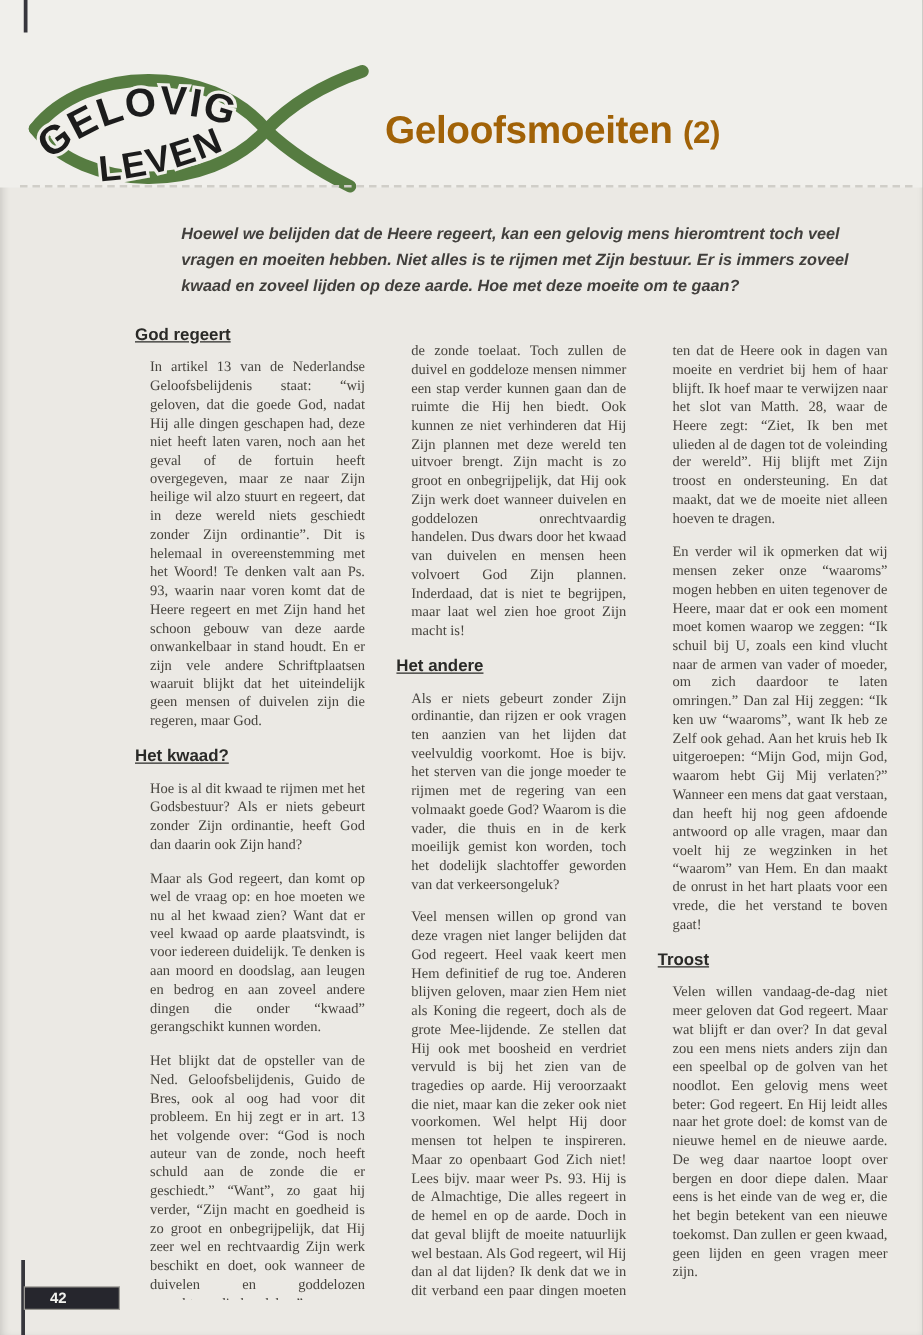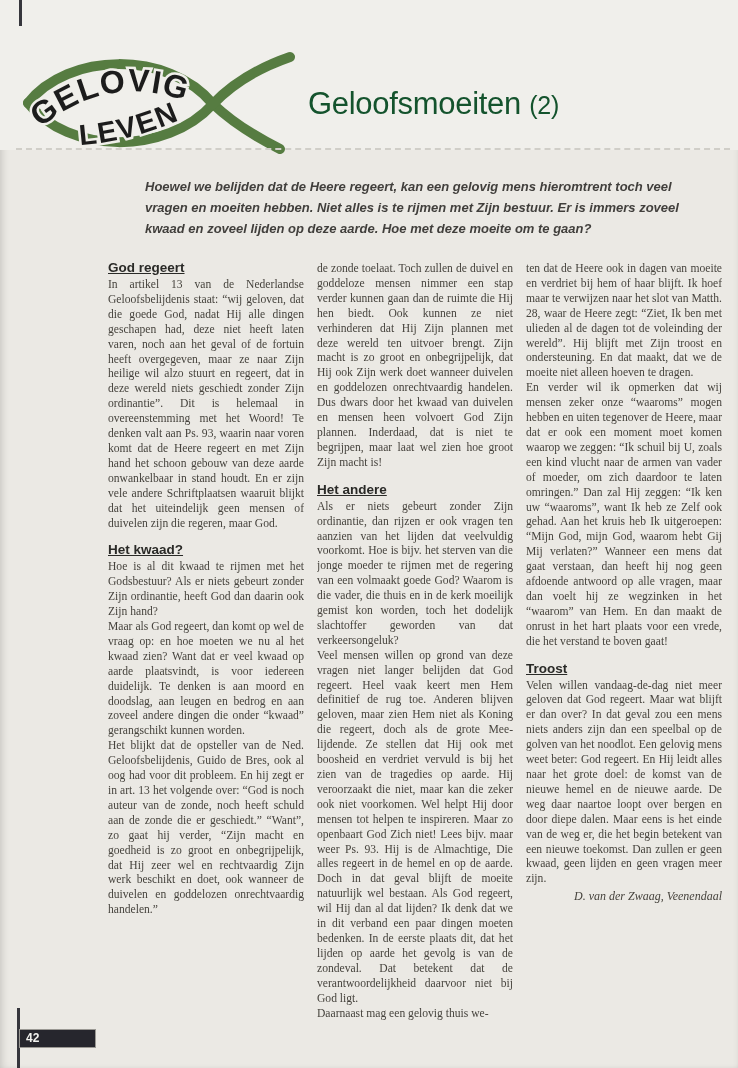--- a/index.html
+++ b/index.html
@@ -11,60 +11,60 @@
   }
   .header-band { position:absolute; left:0; top:0; width:100%; height:150px; background:#f0efeb; }
   .edge-tick { position:absolute; background:#36363c; }
   .edge-tick.top { left:19px; top:0; width:3px; height:26px; }
   .edge-tick.bottom { left:17px; top:1008px; width:3px; height:60px; }
 
   .logo-svg { position:absolute; left:16px; top:46px; overflow:visible; }
 
   .title {
     position:absolute; left:308px; top:86px; margin:0;
-    font-size:31px; font-weight:normal; color:#14532d; letter-spacing:-0.3px;
+    font-size:31px; font-weight:bold; color:#a16207; letter-spacing:-0.3px;
   }
   .title .suffix { font-size:25px; }
 
   .divider {
     position:absolute; left:16px; right:8px; top:148px;
     border-top:2px dashed #d0cec8; height:0;
   }
 
   .intro {
     position:absolute; left:145px; top:176px; width:560px; margin:0;
     font-size:13px; font-weight:bold; color:#413f3c; line-height:21px;font-style:italic;
   }
 
   .columns {
     position:absolute; left:108px; top:262px; width:614px; height:778px;
     display:flex; gap:13px; overflow:hidden;
   }
   .col { width:196px; flex:0 0 196px; overflow:hidden; }
 
   .para {
-    margin:0; font-family:"Liberation Serif","DejaVu Serif",serif;
+    margin:12px; font-family:"Liberation Serif","DejaVu Serif",serif;
     font-size:11.6px; line-height:14.9px; color:#46433d;
     text-align:justify;
   }
   .col-h {
     margin:11px 0 3px; font-size:13.5px; font-weight:bold; color:#2a2a27;
     font-family:"Liberation Sans",sans-serif;
     text-decoration:underline;
   }
   .col-h:first-child { margin-top:-2px; }
   .signature {
     margin:2px 0 0; font-family:"Liberation Serif","DejaVu Serif",serif;
     font-style:italic; font-size:12px; color:#46433d; text-align:right;
   }
 
   .page-badge {
     position:absolute; left:20px; top:1030px; width:75px; height:17px;
     background:#26262d; color:#f1f1ee; font-weight:bold; font-size:12px;
-    line-height:17px; padding-left:6px; box-sizing:border-box;
+    line-height:17px; padding-left:20px; box-sizing:border-box;
     box-shadow: 0 0 0 1px #9a9893;
   }
 </style>
 </head>
 <body>
 
 <div class="page">
   <div class="header-band"></div>
   <div class="edge-tick top"></div>
   <div class="edge-tick bottom"></div>

